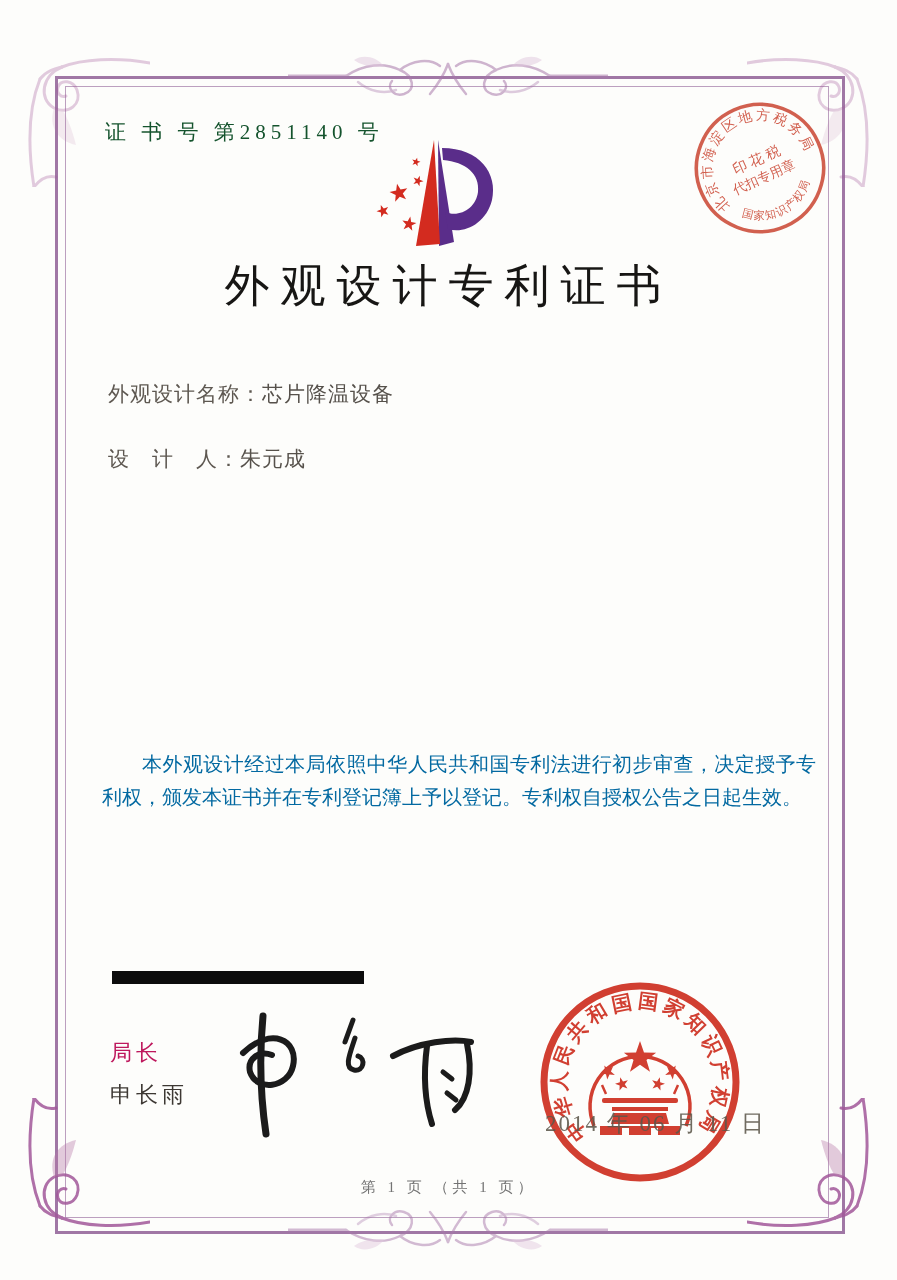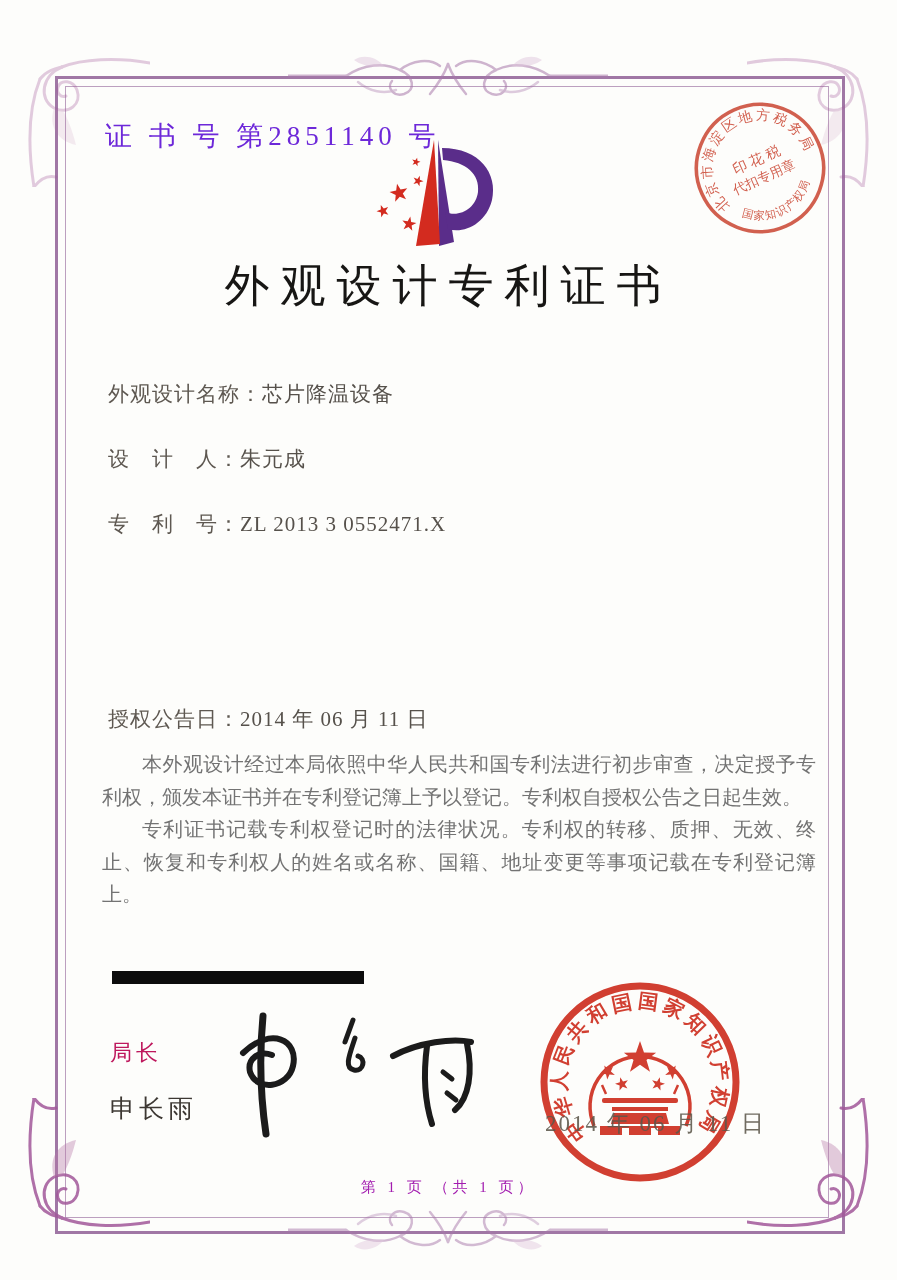--- a/index.html
+++ b/index.html
@@ -8,36 +8,36 @@
     background:#fdfdfb;overflow:hidden;
     font-family:"Liberation Serif","DejaVu Serif",serif;
   }
   
   .frame-outer{position:absolute;left:55px;top:76px;width:784px;height:1152px;
     border:3px solid rgba(123,66,131,.72);}
   .frame-inner{position:absolute;left:65px;top:86px;width:762px;height:1130px;
     border:1px solid rgba(123,66,131,.5);}
   .ornament{position:absolute;pointer-events:none;}
   
-  .cert-number{position:absolute;left:105px;top:118px;font-size:27px;letter-spacing:5px;color:#6d28d9;}
+  .cert-number{position:absolute;left:105px;top:118px;font-size:21px;letter-spacing:5px;color:#14532d;}
   .title{position:absolute;left:0;right:0;top:256px;text-align:center;
     font-size:45px;font-weight:normal;letter-spacing:11px;color:#171614;}
   .field{position:absolute;left:108px;width:690px;font-size:21px;color:#5e5851;letter-spacing:1px;white-space:nowrap;}
   .field .value{color:#56514b;}
   .f0{top:380px}.f1{top:445px}.f2{top:510px}.f3{top:575px}.f4{top:640px}.f5{top:705px}
   .body-text{position:absolute;left:102px;top:748px;width:714px;
-    font-size:20px;line-height:32.5px;color:#737373;text-align:justify;}
+    font-size:20px;line-height:32.5px;color:#0369a1;text-align:justify;}
   .body-text p{margin:0;text-indent:2em;}
   .redaction-bar{position:absolute;left:112px;top:971px;width:252px;height:13px;background:#0c0c0c;}
   .sig-title{position:absolute;left:110px;top:1038px;font-size:22px;color:#be185d;letter-spacing:4px;}
-  .sig-name{position:absolute;left:110px;top:1080px;font-size:25px;color:#3d3833;letter-spacing:4px;margin-top:12px;}
+  .sig-name{position:absolute;left:110px;top:1080px;font-size:22px;color:#3d3833;letter-spacing:4px;}
   .signature-svg{position:absolute;left:205px;top:998px;}
   .seal-date{position:absolute;left:545px;top:1108px;font-size:23px;letter-spacing:2px;color:rgba(92,86,74,.88);z-index:5;}
   .footer{position:absolute;left:0;right:0;top:1178px;text-align:center;
-    font-size:15px;letter-spacing:4px;color:#a21caf;}
+    font-size:15px;letter-spacing:4px;color:#737373;}
   .logo-svg{position:absolute;left:372px;top:134px;}
   .tax-stamp{position:absolute;left:678px;top:86px;opacity:.88;}
   .big-seal{position:absolute;left:536px;top:978px;opacity:.95;}
   svg text{font-family:"Liberation Serif","DejaVu Serif",serif;}
 </style>
 </head>
 <body>
 
 <div class="page">
 
@@ -116,26 +116,23 @@
       <use href="#star" transform="translate(46,47) scale(0.55) rotate(20)"></use>
       <use href="#star" transform="translate(11,77) scale(0.65) rotate(-20)"></use>
       <use href="#star" transform="translate(37,90) scale(0.75) rotate(10)"></use>
     </g>
   </svg>
 
   <div class="title">外观设计专利证书</div>
 
   <div class="field f1"><span>设　计　人：</span><span class="value">朱元成</span></div>
   <div class="field f0"><span>外观设计名称：</span><span class="value">芯片降温设备</span></div>
-  <div class="field f2"><span>专　利　号：</span><span class="value">ZL 2013 3 0552471.X</span></div>
-  <div class="field f5"><span>授权公告日：</span><span class="value">2014 年 06 月 11 日</span></div>
 
   <div class="body-text">
     <p>本外观设计经过本局依照中华人民共和国专利法进行初步审查，决定授予专利权，颁发本证书并在专利登记簿上予以登记。专利权自授权公告之日起生效。</p>
-    <p>专利证书记载专利权登记时的法律状况。专利权的转移、质押、无效、终止、恢复和专利权人的姓名或名称、国籍、地址变更等事项记载在专利登记簿上。</p>
   </div>
 
   <div class="redaction-bar"></div>
 
   <div class="sig-title">局长</div>
   <div class="sig-name">申长雨</div>
   <svg class="signature-svg" width="270" height="140" viewBox="0 0 270 140">
     <g stroke="#1b1b1b" fill="none" stroke-linecap="round">
       <path d="M58,18 C54,60 56,102 61,136" stroke-width="7"></path>
       <path d="M38,55 C66,28 94,42 88,68 C83,90 52,94 45,74 C42,61 54,52 67,57" stroke-width="6"></path>

